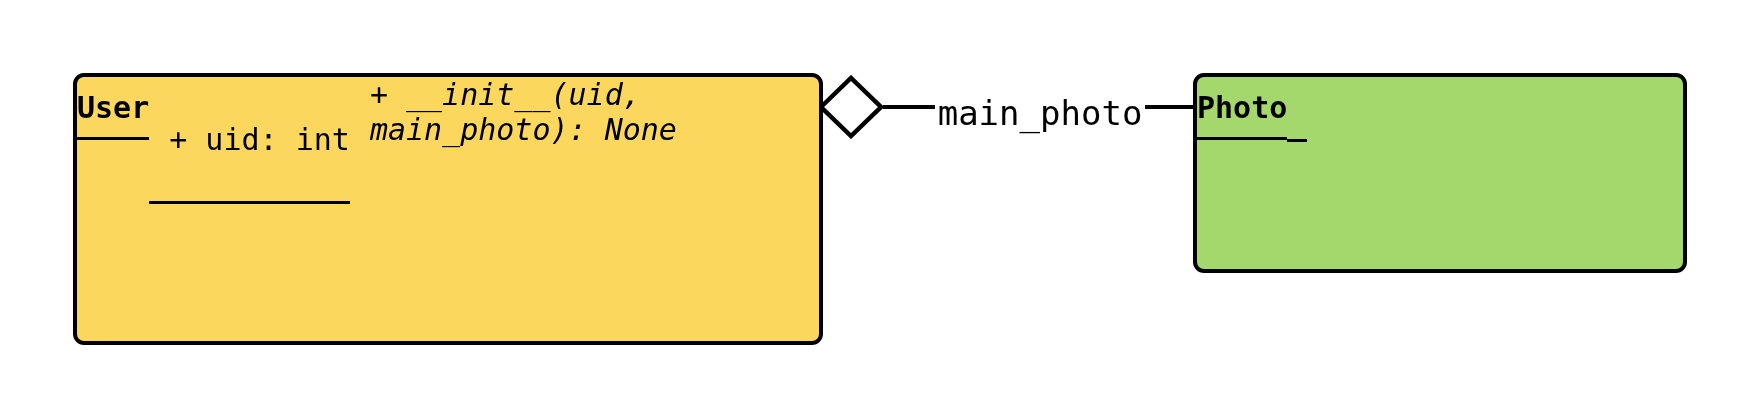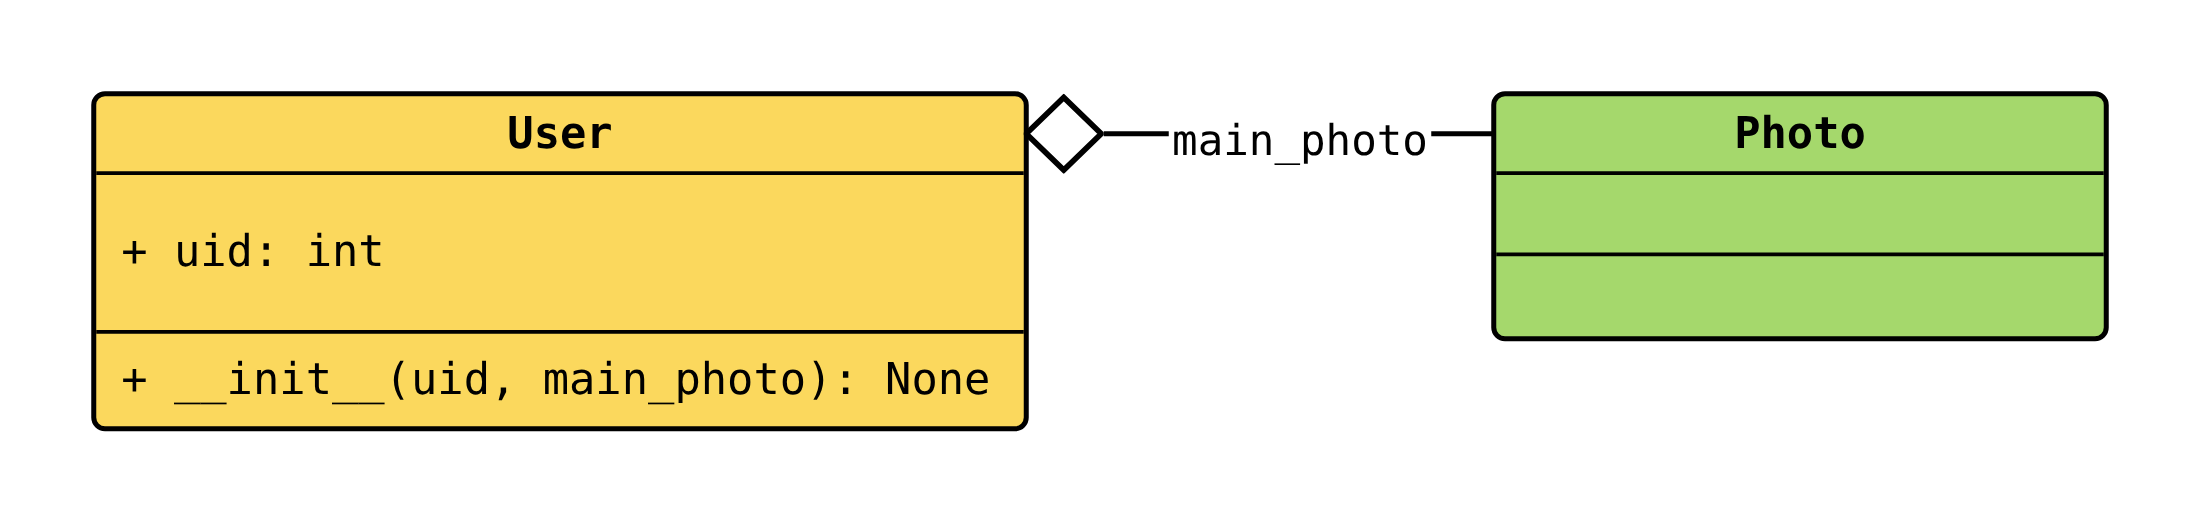--- a/index.html
+++ b/index.html
@@ -11,22 +11,22 @@
     overflow: hidden;
   }
   .canvas { position: relative; width: 1763px; height: 420px; }
 
   .class-box {
     position: absolute;
     box-sizing: border-box;
     border: 4px solid #000;
     border-radius: 11px;
     display: flex;
-    flex-direction: column;
-    font-size: 35px;
+    flex-direction: row;
+    font-size: 30px;
   }
   .box-user  { left: 73px;   top: 73px; width: 750px; height: 272px; }
   .box-photo { left: 1193px; top: 73px; width: 494px; height: 200px; }
 
   .compartment { box-sizing: border-box; flex: 0 0 auto; }
   .compartment.title {
     height: 63px;
     border-bottom: 3px solid #000;
     display: flex; align-items: center; justify-content: center;
     font-weight: bold;
@@ -34,22 +34,23 @@
   .compartment.attrs {
     border-bottom: 3px solid #000;
     display: flex; flex-direction: column; justify-content: center;
     padding-left: 20px;
     line-height: 41px;
   }
   .box-user  .attrs { height: 127px; }
   .box-photo .attrs { height: 65px; }
   .compartment.methods {
     flex: 1 1 auto;
-    display: flex; align-items: center;
+    display: flex; align-items: flex-start;
     padding-left: 20px;
+    font-style: italic;
   }
   .ref-bold { font-weight: bold; }
 
   .connector {
     position: absolute;
     left: 819px; top: 75px; width: 378px; height: 64px;
     display: flex; align-items: center;
     font-size: 34px;
   }
   .diamond-svg { flex: 0 0 auto; display: block; }

